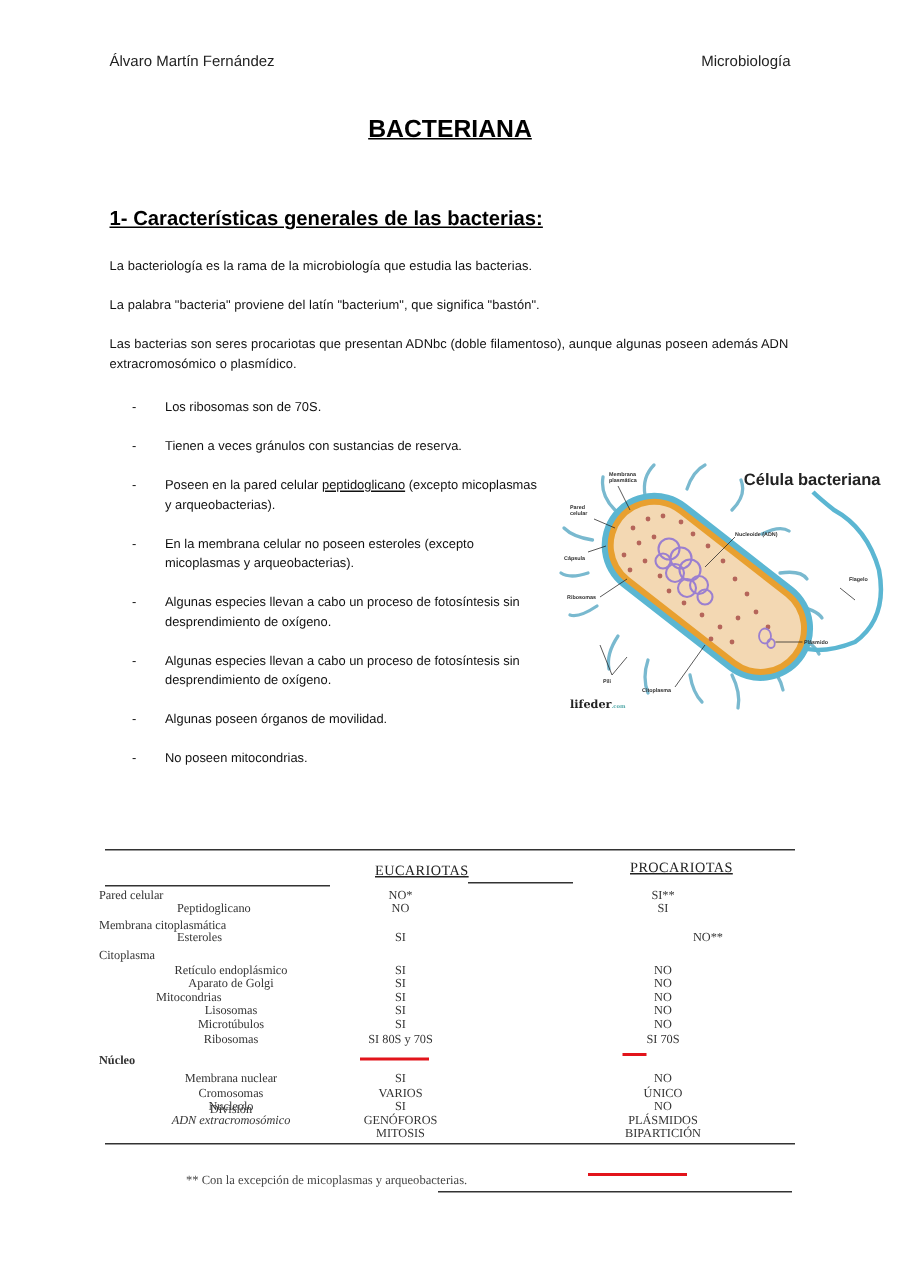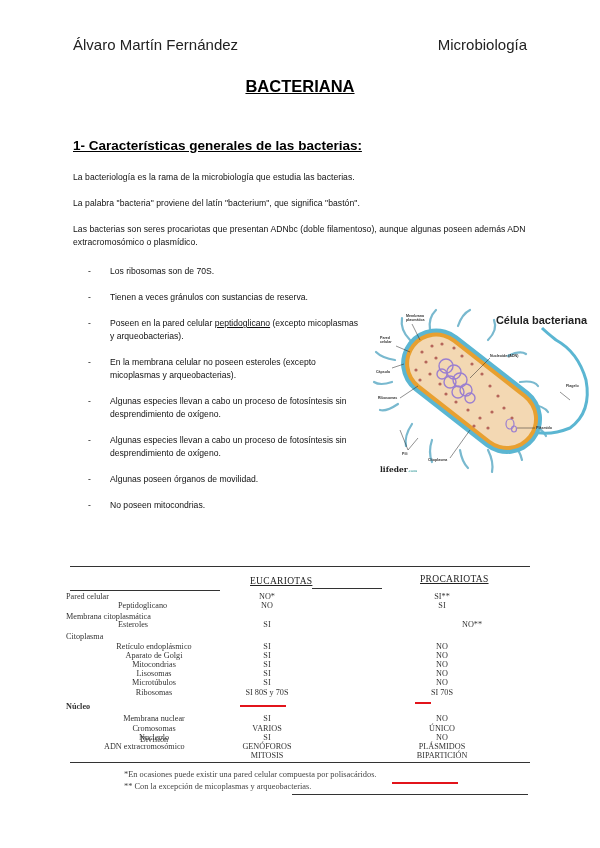--- a/index.html
+++ b/index.html
@@ -1,17 +1,17 @@
 <!DOCTYPE html>
 <html><head>
 <meta charset="utf-8">
 <style>
   html, body { margin: 0; padding: 0; background: #ffffff; }
   body { width: 600px; height: 848px; position: relative; overflow: hidden; font-family: "Liberation Sans", sans-serif; color: #111; }
-  .header { position: absolute; top: 36px; left: 73px; right: 73px; display: flex; justify-content: space-between; font-size: 15px; color: #222; }
+  .header { position: absolute; top: 36px; left: 73px; right: 73px; display: flex; justify-content: space-between; font-size: 10px; color: #222; }
   .title { position: absolute; top: 76px; left: 60px; right: 60px; text-align: center; font-weight: bold; font-size: 16.5px; line-height: 21px; text-decoration: underline; color: #000; }
   .section-title { position: absolute; top: 138px; left: 73px; font-weight: bold; font-size: 13.5px; text-decoration: underline; color: #000; }
   .para { position: absolute; left: 73px; width: 460px; font-size: 8.6px; line-height: 13px; color: #111; letter-spacing: 0.05px; }
   .bullets { position: absolute; left: 88px; top: 265px; width: 270px; list-style: none; margin: 0; padding: 0; font-size: 8.6px; line-height: 13px; color: #111; }
   .bullets li { position: relative; padding-left: 22px; margin-bottom: 13px; }
   .bullets li .dash { position: absolute; left: 0; top: 0; }
   .u { text-decoration: underline; }
   .figure { position: absolute; left: 370px; top: 300px; width: 225px; height: 190px; }
   .fig-title { position: absolute; right: 8px; top: 14px; font-weight: bold; font-size: 11px; color: #222; padding-left: 36px; }
   .fig-label { position: absolute; font-size: 3.6px; font-weight: bold; color: #333; line-height: 4px; }
@@ -167,21 +167,21 @@
       <div class="row" style="top: 68px; left: 340px; width: 80px; text-align: right;">NO**</div>
       <div class="row" style="top: 80px; left: 4px;">Citoplasma</div>
       <div class="row" style="top: 80px; left: 170px; width: 70px; text-align: center;"></div>
       <div class="row" style="top: 80px; left: 340px; width: 80px; text-align: center;"></div>
       <div class="row" style="top: 90px; left: 42px; width: 100px; text-align: center;">Retículo endoplásmico</div>
       <div class="row" style="top: 90px; left: 170px; width: 70px; text-align: center;">SI</div>
       <div class="row" style="top: 90px; left: 340px; width: 80px; text-align: center;">NO</div>
       <div class="row" style="top: 99px; left: 42px; width: 100px; text-align: center;">Aparato de Golgi</div>
       <div class="row" style="top: 99px; left: 170px; width: 70px; text-align: center;">SI</div>
       <div class="row" style="top: 99px; left: 340px; width: 80px; text-align: center;">NO</div>
-      <div class="row" style="top: 108px; left: 42px; width: 100px; text-align: center;">Mitocondrias</div>
+      <div class="row" style="top: 108px; left: 42px; width: 100px; text-align: left;">Mitocondrias</div>
       <div class="row" style="top: 108px; left: 170px; width: 70px; text-align: center;">SI</div>
       <div class="row" style="top: 108px; left: 340px; width: 80px; text-align: center;">NO</div>
       <div class="row" style="top: 117px; left: 42px; width: 100px; text-align: center;">Lisosomas</div>
       <div class="row" style="top: 117px; left: 170px; width: 70px; text-align: center;">SI</div>
       <div class="row" style="top: 117px; left: 340px; width: 80px; text-align: center;">NO</div>
       <div class="row" style="top: 126px; left: 42px; width: 100px; text-align: center;">Microtúbulos</div>
       <div class="row" style="top: 126px; left: 170px; width: 70px; text-align: center;">SI</div>
       <div class="row" style="top: 126px; left: 340px; width: 80px; text-align: center;">NO</div>
       <div class="row" style="top: 136px; left: 42px; width: 100px; text-align: center;">Ribosomas</div>
       <div class="row" style="top: 136px; left: 170px; width: 70px; text-align: center;">SI 80S y 70S</div>
@@ -191,27 +191,26 @@
       <div class="row" style="top: 150px; left: 340px; width: 80px; text-align: center;"></div>
       <div class="row" style="top: 162px; left: 42px; width: 100px; text-align: center;">Membrana nuclear</div>
       <div class="row" style="top: 162px; left: 170px; width: 70px; text-align: center;">SI</div>
       <div class="row" style="top: 162px; left: 340px; width: 80px; text-align: center;">NO</div>
       <div class="row" style="top: 172px; left: 42px; width: 100px; text-align: center;">Cromosomas</div>
       <div class="row" style="top: 172px; left: 170px; width: 70px; text-align: center;">VARIOS</div>
       <div class="row" style="top: 172px; left: 340px; width: 80px; text-align: center;">ÚNICO</div>
       <div class="row" style="top: 181px; left: 42px; width: 100px; text-align: center;">Nucleolo</div>
       <div class="row" style="top: 181px; left: 170px; width: 70px; text-align: center;">SI</div>
       <div class="row" style="top: 181px; left: 340px; width: 80px; text-align: center;">NO</div>
-      <div class="row" style="top: 190px; left: 42px; width: 100px; ">ADN extracromosómico</div>
+      <div class="row" style="top: 190px; left: 42px; width: 100px; text-align: center; font-style: italic;">ADN extracromosómico</div>
       <div class="row" style="top: 190px; left: 170px; width: 70px; text-align: center;">GENÓFOROS</div>
       <div class="row" style="top: 190px; left: 340px; width: 80px; text-align: center;">PLÁSMIDOS</div>
       <div class="row" style="top: 183px; left: 42px; width: 100px; text-align: center;">División</div>
       <div class="row" style="top: 199px; left: 170px; width: 70px; text-align: center;">MITOSIS</div>
       <div class="row" style="top: 199px; left: 340px; width: 80px; text-align: center;">BIPARTICIÓN</div>
     </div>
   <div class="redline" style="left:178px;top:153px;width:46px"></div>
   <div class="redline" style="left:353px;top:150px;width:16px"></div>
   <div class="rule" style="left:8px;top:210px;width:460px;height:1px"></div>
-  <div class="foot" style="left:62px;top:218px">*En ocasiones puede existir una pared celular compuesta por polisacáridos.</div>
   <div class="redline" style="left:330px;top:230px;width:66px;height:1.5px"></div>
   <div class="foot" style="left:62px;top:230px">** Con la excepción de micoplasmas y arqueobacterias.</div>
   <div class="rule" style="left:230px;top:242px;width:236px;height:1px"></div>
 </div>
 
 </body></html>

